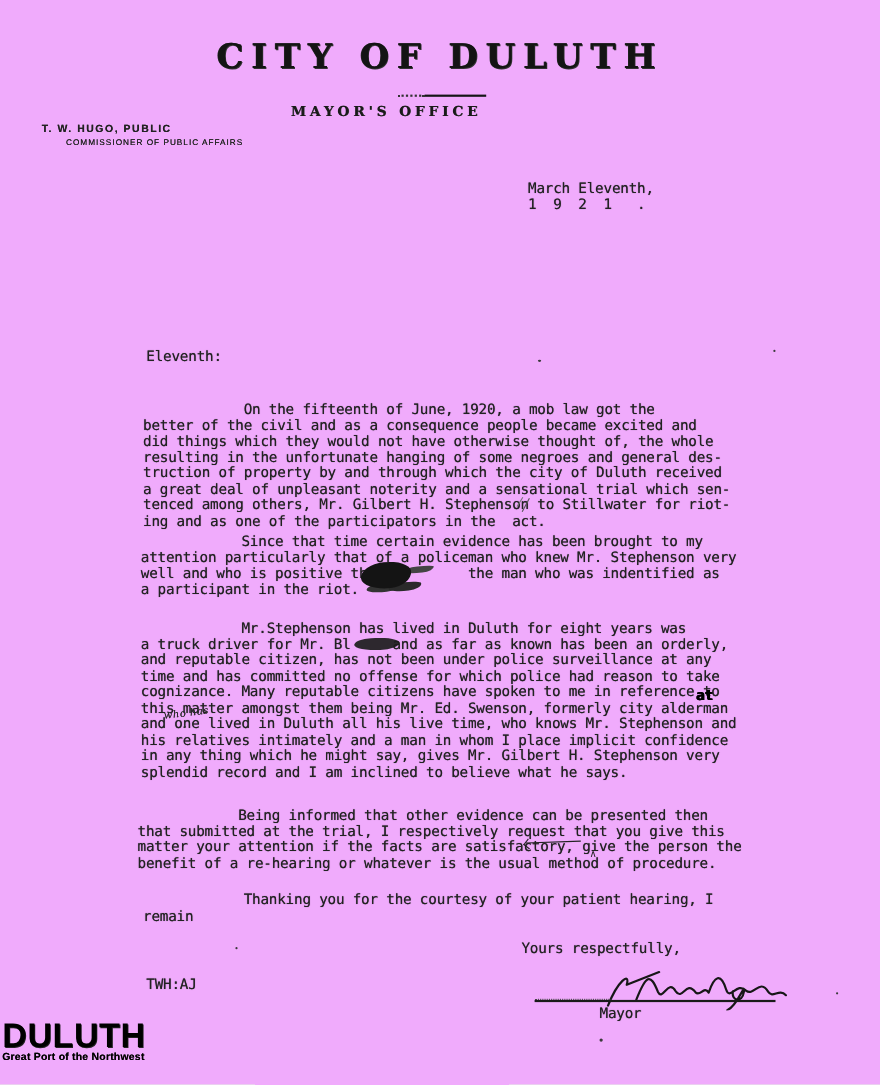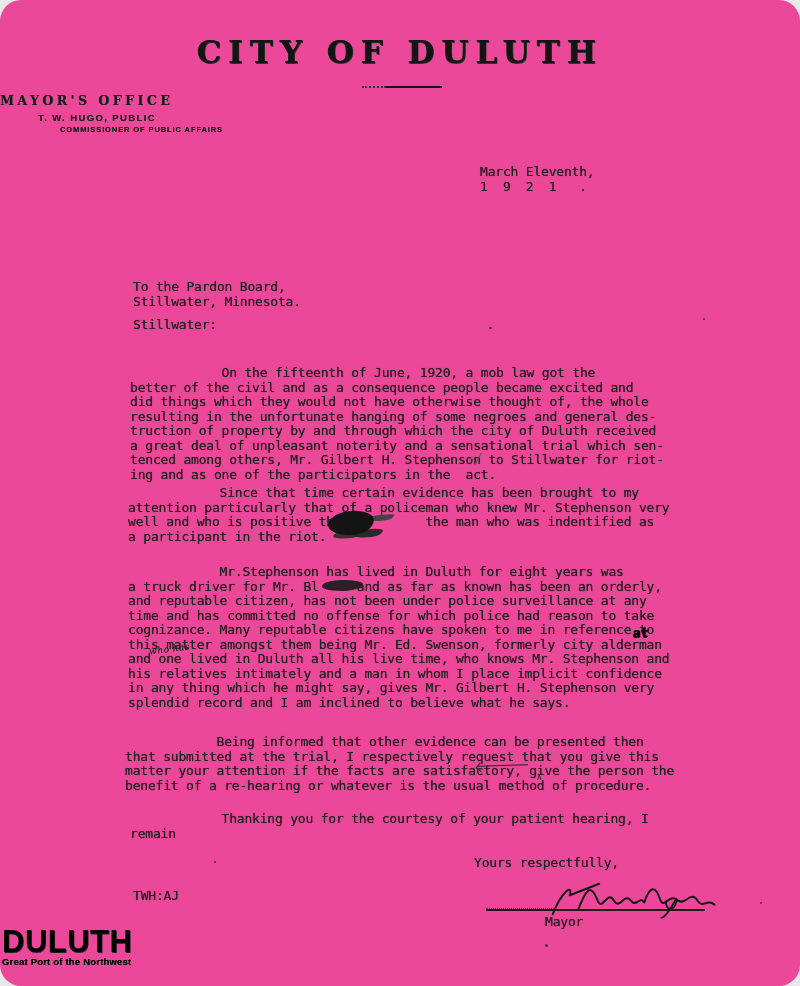--- a/index.html
+++ b/index.html
@@ -1,18 +1,18 @@
 <!DOCTYPE html>
 <html><head>
 <meta charset="utf-8">
 <style>
   html,body{margin:0;padding:0;background:#e8e8e8;}
   .page{
-    position:relative;width:800px;height:986px;background:#ec4899;overflow:hidden;
-    font-family:"DejaVu Sans Mono","Liberation Mono",monospace;color:#1b1b1b;border-radius:21px;
+    position:relative;width:800px;height:986px;background:#f0abfc;overflow:hidden;
+    font-family:"DejaVu Sans Mono","Liberation Mono",monospace;color:#1b1b1b;
   }
   
   .t{
     position:absolute;white-space:pre;
     font:13px/14.5px "DejaVu Sans Mono","Liberation Mono",monospace;
     color:#222;text-shadow:0 0 0.7px rgba(25,25,25,.75);
     letter-spacing:-0.2px;
   }
   
   .lh-title{
@@ -23,28 +23,28 @@
   }
   .lh-rule{
     position:absolute;left:386px;top:86px;width:56px;height:0;
     border-top:2.5px solid #151515;
   }
   .lh-rule::before{
     content:"";position:absolute;left:-24px;top:-2.5px;width:24px;height:0;
     border-top:2.5px dotted #333;
   }
   .lh-office{
-    position:absolute;left:0;top:93px;width:702px;text-align:left;
+    position:absolute;left:0;top:93px;width:702px;text-align:center;
     font-family:"DejaVu Serif","Liberation Serif",serif;font-weight:bold;
     font-size:12.5px;letter-spacing:3.5px;color:#1a1a1a;
     text-shadow:0.4px 0.4px 0 #444;
   }
   .official{position:absolute;left:38px;top:112px;font-family:"Liberation Sans","DejaVu Sans",sans-serif;color:#222;}
   .official-name{font-size:9.5px;font-weight:bold;letter-spacing:1.4px;text-shadow:0 0 0.5px #333;}
-  .official-title{font-size:7.5px;font-weight:bold;letter-spacing:0.9px;margin:2px 0 0 22px;text-shadow:0 0 0.4px #333;text-align:right;}
+  .official-title{font-size:7.5px;font-weight:normal;letter-spacing:0.9px;margin:2px 0 0 22px;text-shadow:0 0 0.4px #333;text-align:right;}
   
   .sig-line{position:absolute;left:486px;top:909px;width:219px;border-top:2px solid #1a1a1a;}
   .sig-line::before{content:"";position:absolute;left:0;top:-3.5px;width:70px;border-top:1.5px dotted #444;}
   .sig-svg{position:absolute;left:548px;top:876px;transform:rotate(-3deg);}
   .mayor-label{position:absolute;left:545px;top:915px;}
   
   .logo{position:absolute;left:2px;top:927px;font-family:"Liberation Sans","DejaVu Sans",sans-serif;color:#000;}
   .logo-name{font-size:31px;font-weight:900;letter-spacing:0.5px;line-height:29px;text-shadow:0.7px 0.7px 0 #222;}
   .logo-tagline{font-size:9.5px;font-weight:bold;letter-spacing:0.2px;margin-top:0;text-shadow:0 0 0.6px #222;}
   
@@ -90,23 +90,21 @@
   <div class="lh-rule"></div>
   <div class="lh-office">MAYOR'S OFFICE</div>
   <div class="official">
     <div class="official-name">T. W. HUGO, PUBLIC</div>
     <div class="official-title">COMMISSIONER OF PUBLIC AFFAIRS</div>
   </div>
 
   <div class="t" style="left:480px;top:165px;">March Eleventh,</div>
   <div class="t" style="left:480px;top:180px;text-align:right;">1  9  2  1   .</div>
 
-  <div class="t" style="left:133px;top:280px;">To the Pardon Board,
-Stillwater, Minnesota.</div>
-  <div class="t" style="left:133px;top:318px;">Stillwater:</div>
+  <div class="t" style="left:133px;top:318px;">Eleventh:</div>
 
   <div class="t" style="left:130px;top:366px;">            On the fifteenth of June, 1920, a mob law got the
 better of the civil and as a consequence people became excited and
 did things which they would not have otherwise thought of, the whole
 resulting in the unfortunate hanging of some negroes and general des-
 truction of property by and through which the city of Duluth received
 a great deal of unpleasant noterity and a sensational trial which sen-
 tenced among others, Mr. Gilbert H. Stephenson to Stillwater for riot-
 ing and as one of the participators in the  act.</div>
   <div class="t" style="left:128px;top:486px;">            Since that time certain evidence has been brought to my

